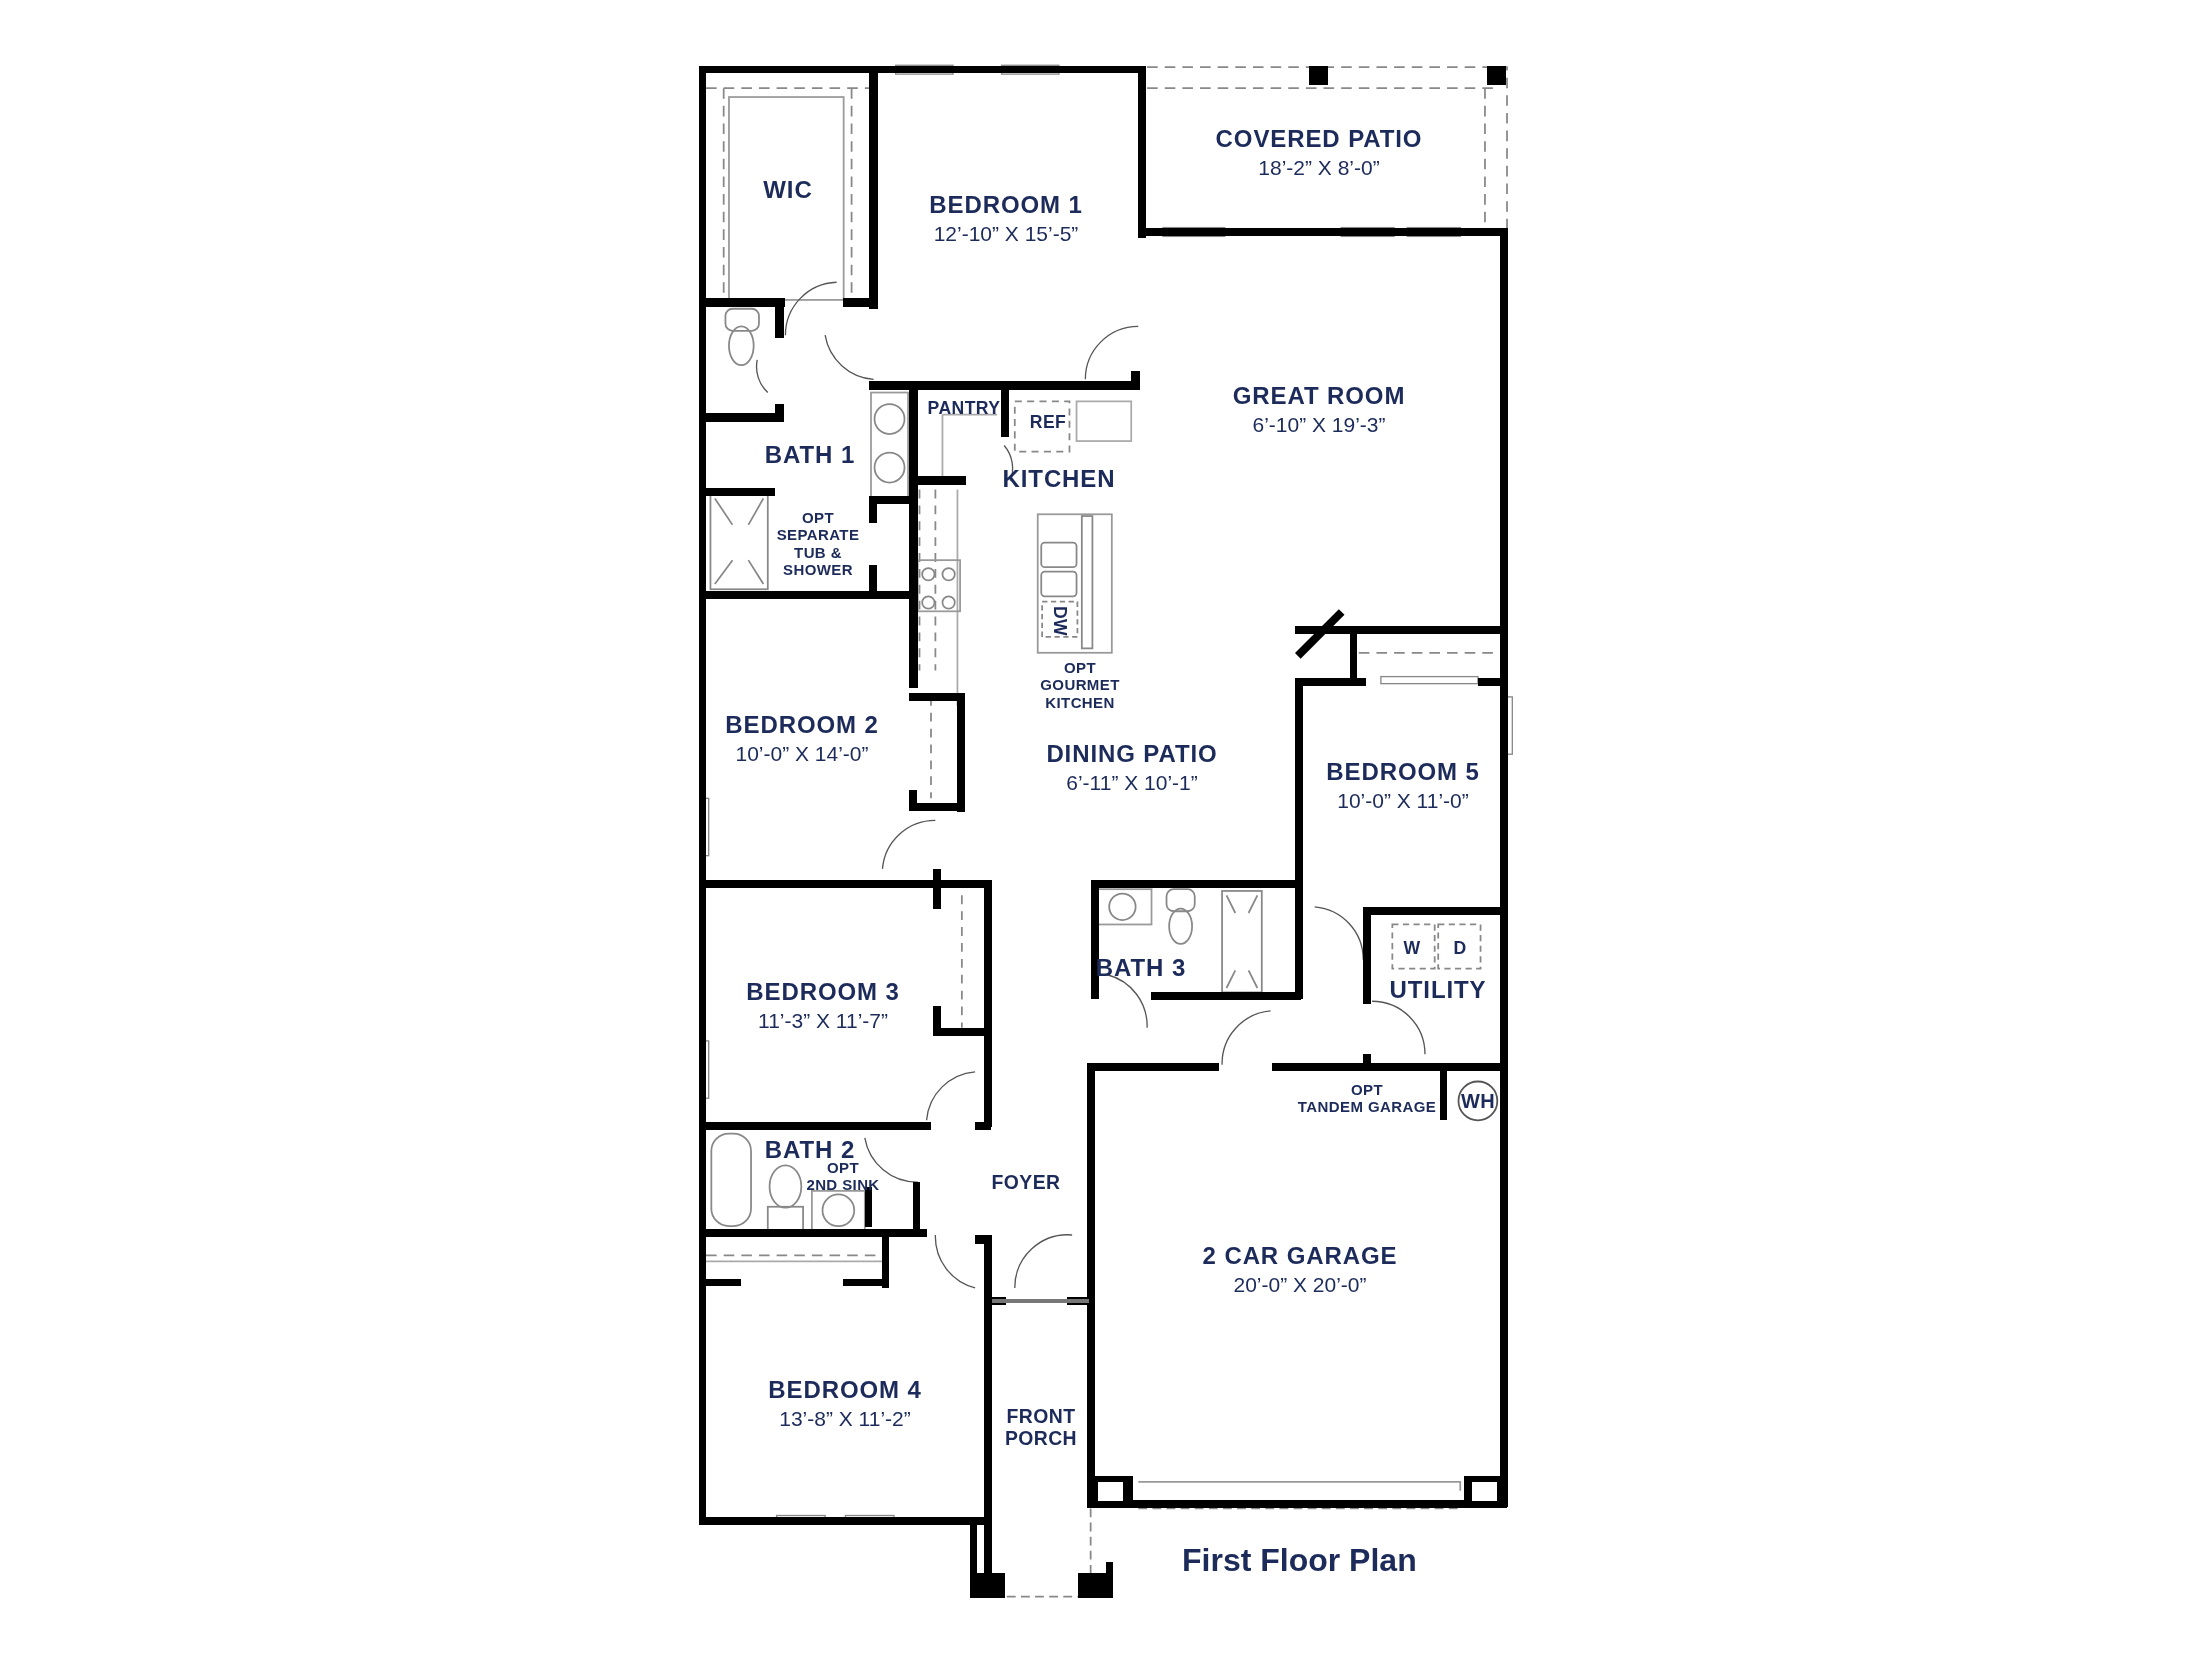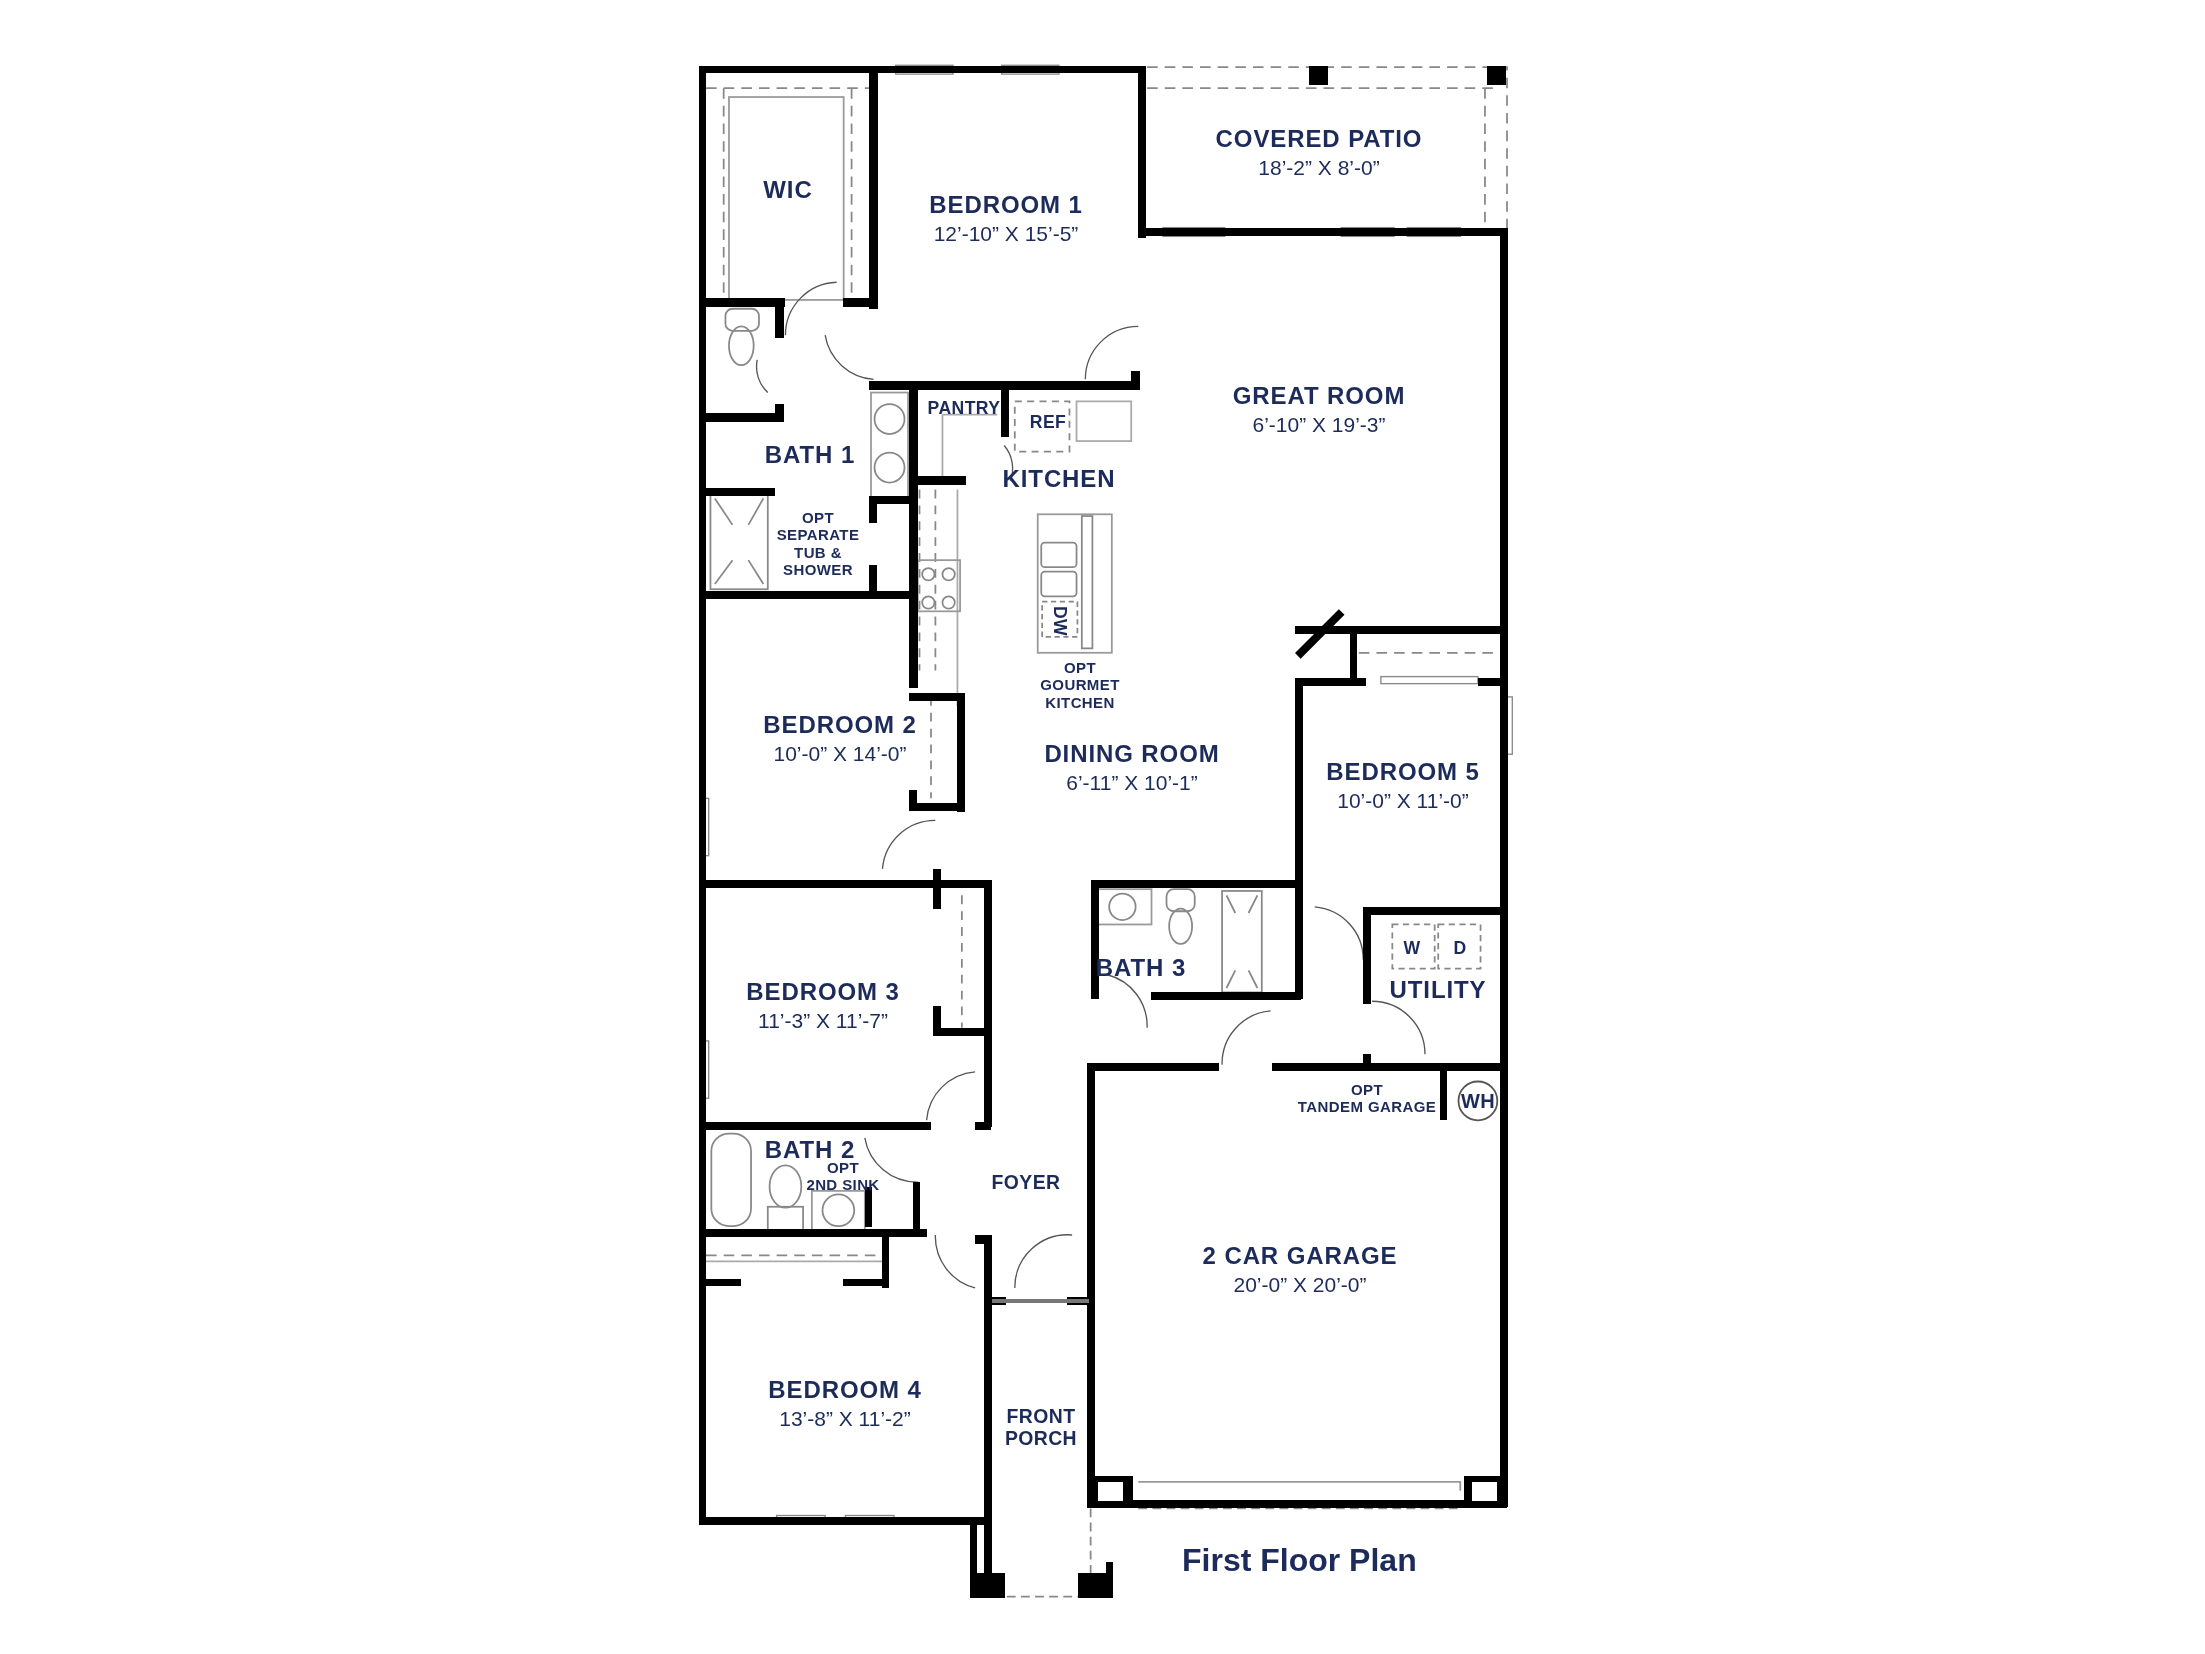--- a/index.html
+++ b/index.html
@@ -247,26 +247,26 @@
     <span class="room-name">KITCHEN</span>
   </div>
   <div class="lbl" style="left:1060px;top:621px;">
     <span class="small" style="font-size:17.6px;transform:rotate(90deg);display:inline-block;">DW</span>
   </div>
   <div class="lbl" style="left:1080px;top:685px;">
     <span class="small">OPT</span>
     <span class="small">GOURMET</span>
     <span class="small">KITCHEN</span>
   </div>
-  <div class="lbl" style="left:840px;top:739px;">
+  <div class="lbl" style="left:802px;top:739px;">
     <span class="room-name">BEDROOM 2</span>
     <span class="room-dim">10’-0” X 14’-0”</span>
   </div>
   <div class="lbl" style="left:1132px;top:768px;">
-    <span class="room-name">DINING ROOM</span>
+    <span class="room-name">DINING PATIO</span>
     <span class="room-dim">6’-11” X 10’-1”</span>
   </div>
   <div class="lbl" style="left:1403px;top:786px;">
     <span class="room-name">BEDROOM 5</span>
     <span class="room-dim">10’-0” X 11’-0”</span>
   </div>
   <div class="lbl" style="left:1141px;top:968px;">
     <span class="room-name">BATH 3</span>
   </div>
   <div class="lbl" style="left:1412px;top:948px;">

